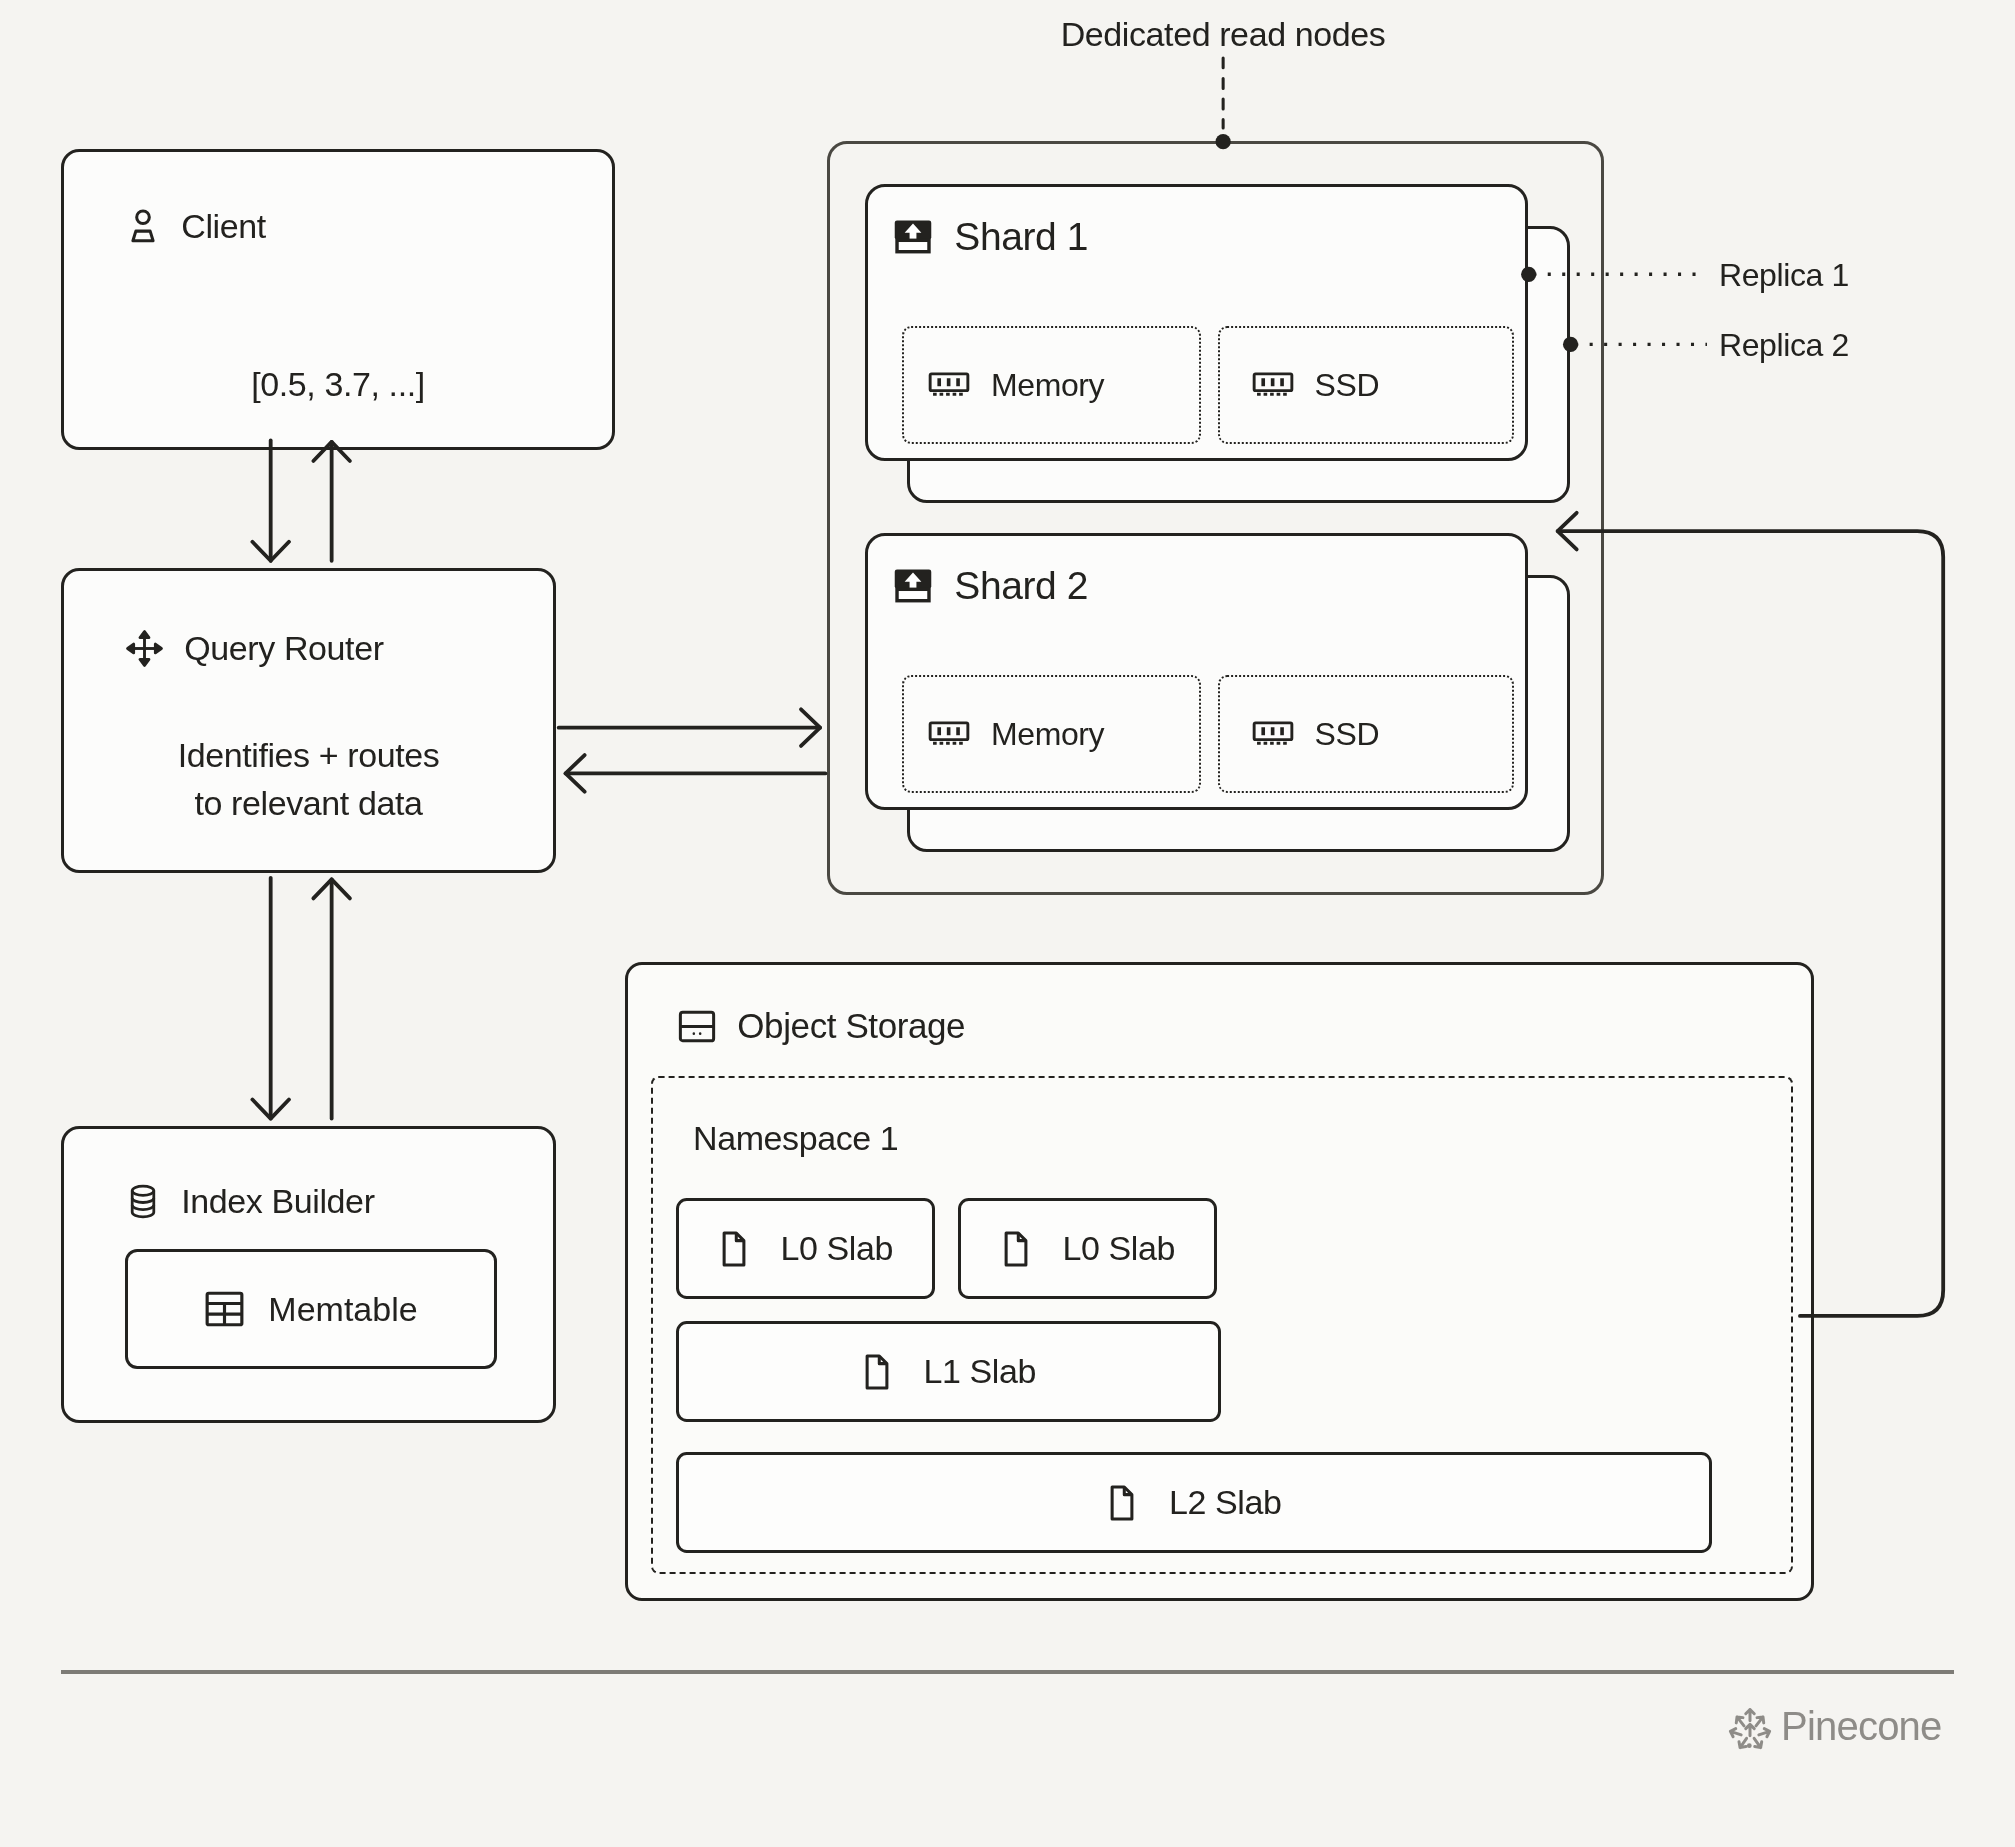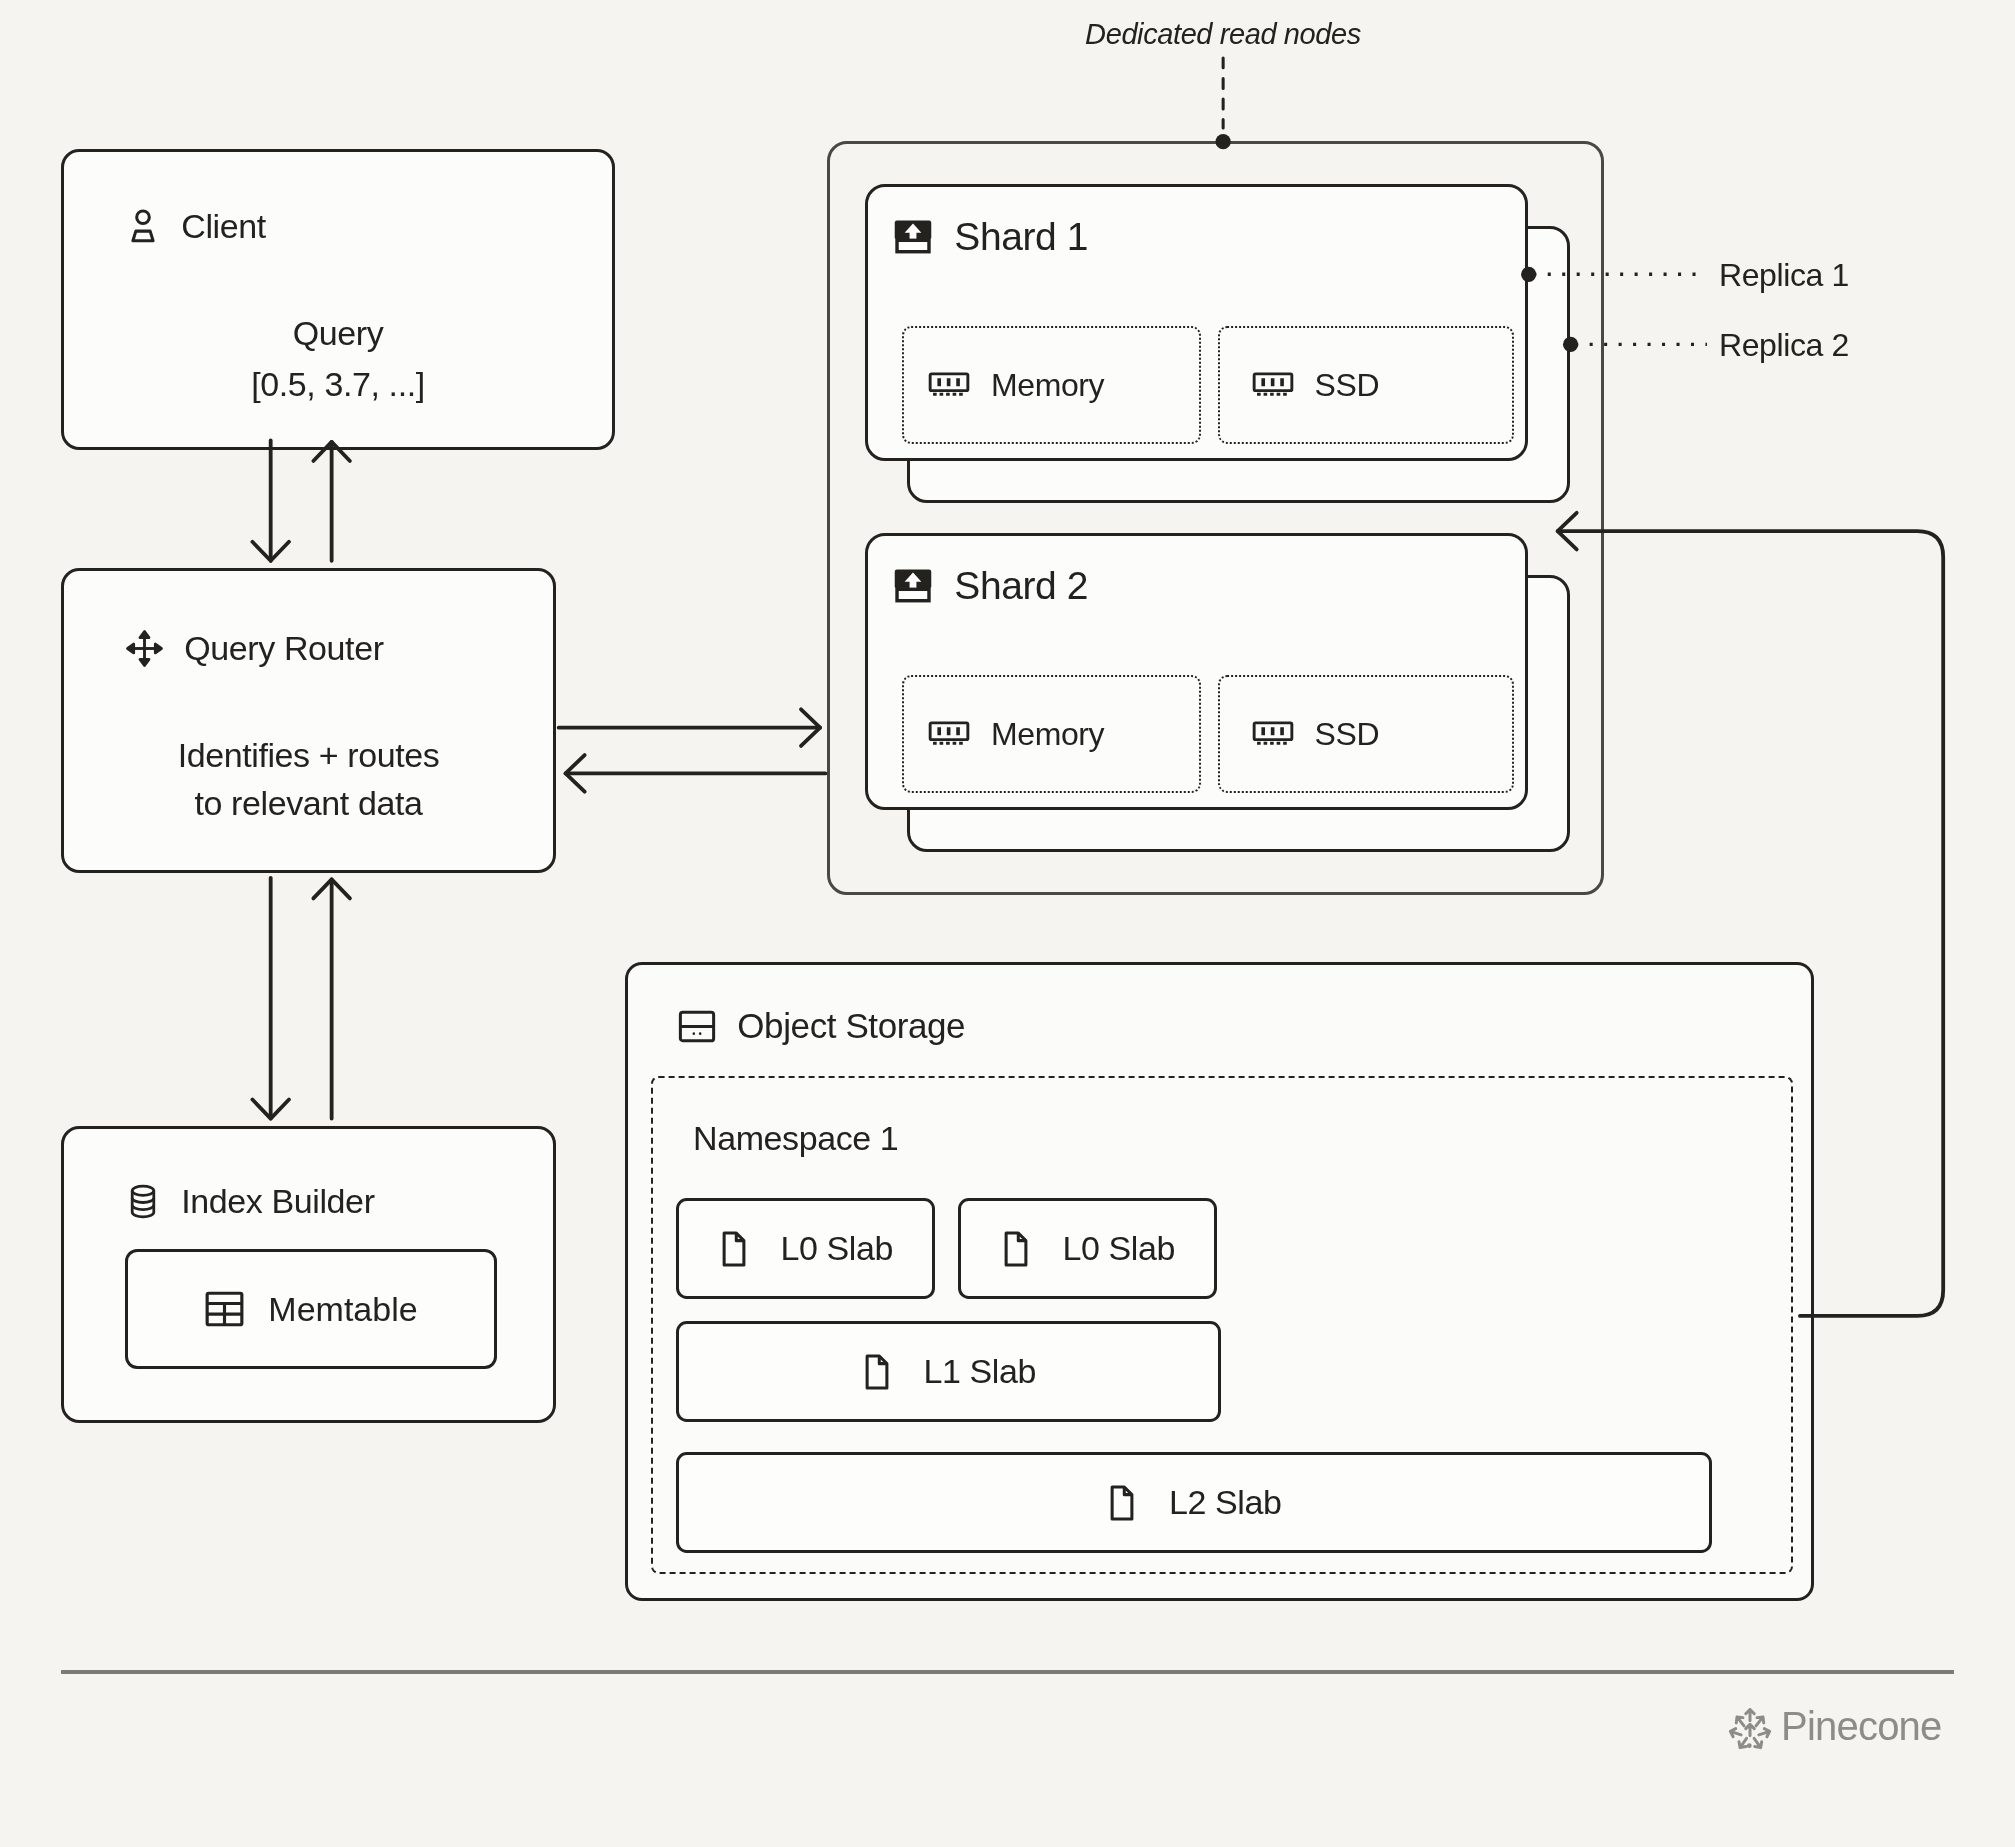--- a/index.html
+++ b/index.html
@@ -7,21 +7,21 @@
   #canvas{position:relative;width:2015px;height:1847px;background:#f5f4f1;overflow:hidden;color:#23221f;}
   .abs{position:absolute;}
   .nowrap{white-space:nowrap;}
   .box{position:absolute;background:#fcfcfb;border:3.8px solid #23221f;border-radius:18.3px;box-sizing:border-box;}
   .card{position:absolute;background:#fcfcfb;border:3.8px solid #23221f;border-radius:20px;box-sizing:border-box;}
   .hdr{position:absolute;display:flex;align-items:center;gap:21.3px;}
   .hdr .lbl{font-weight:500;letter-spacing:-0.4px;}
   .t46{font-size:35px;line-height:40px;}
   .t44{font-size:34px;line-height:38px;}
   .t42{font-size:39px;line-height:35px;}
-  .t40{font-size:29px;line-height:34px;font-style:italic;}
+  .t40{font-size:34px;line-height:34px;}
   .centerline{position:absolute;left:0;width:100%;text-align:center;font-size:34px;line-height:38px;font-weight:500;letter-spacing:-0.4px;}
   .dottedbox{position:absolute;border:2.3px dotted #23221f;border-radius:9.1px;box-sizing:border-box;display:flex;align-items:center;gap:20px;padding-left:23px;}
   .dottedbox .lbl{font-size:32px;font-weight:500;letter-spacing:-0.4px;}
   #shards-container{position:absolute;left:827px;top:141px;width:777px;height:754px;border:3.8px solid #4a4842;border-radius:20px;box-sizing:border-box;background:transparent;z-index:1;}
   .z2{z-index:2;} .z3{z-index:3;}
   #connector-layer{position:absolute;left:0;top:0;z-index:5;pointer-events:none;}
   #top-label{position:absolute;left:918px;top:17px;width:610px;text-align:center;font-weight:500;letter-spacing:-0.4px;z-index:4;}
   .replica-label{position:absolute;left:1719px;font-size:32px;line-height:34px;font-weight:500;letter-spacing:-0.4px;z-index:6;}
   #object-storage{position:absolute;left:625px;top:962px;width:1189px;height:639px;background:#fbfbf9;border:3px solid #23221f;border-radius:17px;box-sizing:border-box;z-index:2;}
   #namespace-box{position:absolute;left:23px;top:111px;width:1142px;height:498px;border:2.3px dashed #23221f;border-radius:7.6px;box-sizing:border-box;}
@@ -44,21 +44,20 @@
   <div class="box" style="left:61px;top:133px;width:554px;height:301px;margin-top:16px;">
     <div class="hdr" style="left:62px;top:55px;">
       <span>
         <svg width="34" height="37" viewBox="0 0 40 44" fill="none" stroke="#23221f" stroke-width="3.6" stroke-linejoin="round">
           <circle cx="20" cy="11" r="7.5"></circle>
           <path d="M8 39 L11.5 27.5 L28.5 27.5 L32 39 Z"></path>
         </svg>
       </span>
       <span class="lbl t44">Client</span>
     </div>
-    <div class="centerline nowrap" style="top:162px;">Query</div>
     <div class="centerline nowrap" style="top:213px;">[0.5, 3.7, ...]</div>
   </div>
 
   <div class="box" style="left:61px;top:1126px;width:495px;height:297px;">
     <div class="hdr" style="left:62px;top:53px;">
       <span>
         <svg width="34" height="37" viewBox="0 0 44 48" fill="none" stroke="#23221f" stroke-width="3.6">
           <ellipse cx="22" cy="10" rx="14" ry="6"></ellipse>
           <path d="M8 10 V38 A14 6 0 0 0 36 38 V10"></path>
           <path d="M8 19.3 A14 6 0 0 0 36 19.3"></path>

